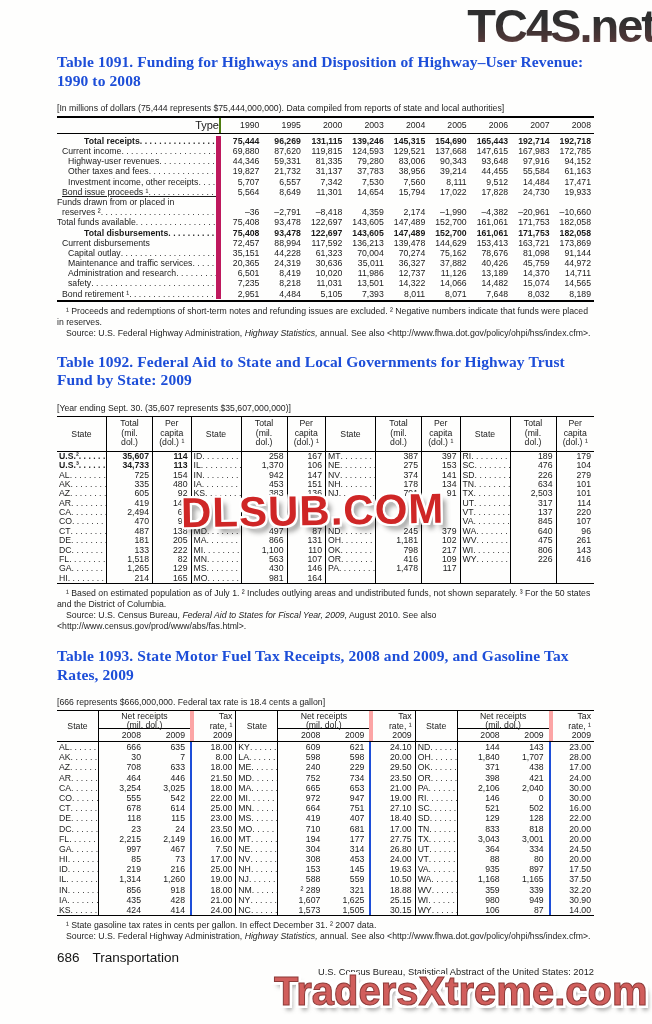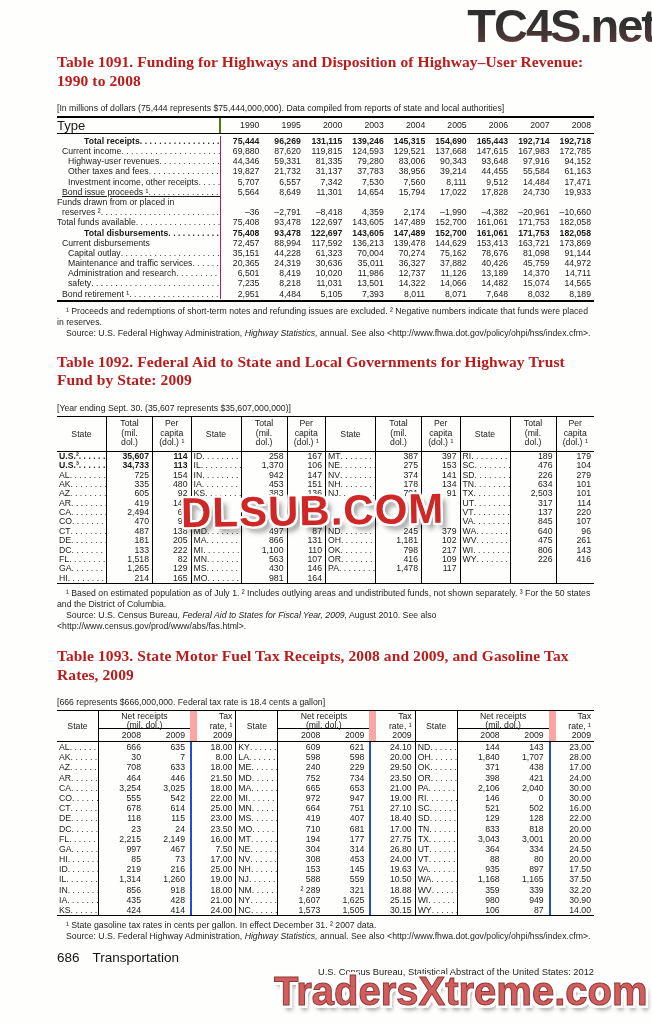--- a/index.html
+++ b/index.html
@@ -1,36 +1,36 @@
 <!DOCTYPE html>
 <html><head>
 <meta charset="utf-8">
 <style>
   html,body{margin:0;padding:0;}
   body{width:652px;height:1024px;background:#fff;font-family:"Liberation Sans",sans-serif;color:#1a1a1a;}
   .page{position:relative;width:652px;height:1024px;overflow:hidden;background:#fefefd;}
   .content{position:absolute;left:57px;top:0;width:537px;}
 
-  .tbl-title{font-family:"Liberation Serif",serif;font-weight:700;font-size:15.5px;line-height:18.5px;color:#b91c1c;letter-spacing:.1px;}
+  .tbl-title{font-family:"Liberation Serif",serif;font-weight:700;font-size:15.5px;line-height:18.5px;color:#1d4ed8;letter-spacing:.1px;}
   .t1{margin-top:53px;}
   .t2{margin-top:14px;}
   .t3{margin-top:15px;}
   .note{font-size:8.7px;margin-top:2px;color:#1d1d1d;}
 
   .leader{flex:1;overflow:hidden;white-space:nowrap;color:#2a2a2a;}
   .leader::before{content:" . . . . . . . . . . . . . . . . . . . . . . . . . . . . . . . . . . . . . . . . .";}
 
   
   .t91{margin-top:3px;border-top:2px solid #000;border-bottom:2px solid #000;}
   .t91-hrow{display:grid;grid-template-columns:164px repeat(9,1fr);border-bottom:1px solid #000;height:15px;}
-  .t91-type{text-align:left;font-size:13px;line-height:15px;border-right:2px solid #4d7c0f;}
+  .t91-type{text-align:right;font-size:11px;line-height:15px;border-right:2px solid #4d7c0f;}
   .t91-year{text-align:right;padding-right:3px;font-size:8.7px;line-height:15px;}
   .t91-body{padding:2px 0 1px 0;}
   .t91-row{display:grid;grid-template-columns:164px repeat(9,1fr);height:10.2px;line-height:10.2px;font-size:8.7px;}
-  .t91-row .lbl{display:flex;border-right:1px solid #be185d;overflow:hidden;}
+  .t91-row .lbl{display:flex;border-right:5px solid #be185d;overflow:hidden;}
   .t91-row .txt{white-space:nowrap;}
   .t91-row .num{text-align:right;padding-right:3px;}
   .t91-row.bold{font-weight:700;}
 
   
   .fnblock{margin-top:4px;font-size:8.7px;line-height:11px;color:#1d1d1d;}
   .fn,.src{text-indent:9px;overflow-wrap:anywhere;}
 
   
   .t92{margin-top:3px;border-top:1.5px solid #000;border-bottom:1.5px solid #000;display:flex;}
@@ -48,21 +48,21 @@
 
   
   .t93{margin-top:3px;border-top:1.5px solid #000;border-bottom:1.5px solid #000;display:flex;}
   .t93-group{flex:1;min-width:0;}
   .t93-group + .t93-group{border-left:1.5px solid #000;}
   .t93-ghead{display:grid;grid-template-columns:42px 47px 44px 1fr;grid-template-rows:18px 12px;border-bottom:1px solid #000;font-size:8.7px;}
   .gh93-state{grid-row:1/3;grid-column:1;display:flex;align-items:center;justify-content:center;border-right:1px solid #000;}
   .gh93-net{grid-row:1;grid-column:2/4;text-align:center;line-height:8.8px;padding-top:1px;border-bottom:1px solid #000;}
   .gh93-y1{grid-row:2;grid-column:2;text-align:right;padding-right:5px;line-height:12px;}
   .gh93-y2{grid-row:2;grid-column:3;text-align:right;padding-right:5px;line-height:12px;}
-  .gh93-rate{grid-row:1/3;grid-column:4;border-left:7px solid #fca5a5;text-align:right;padding:1px 3px 0 0;line-height:9.5px;}
+  .gh93-rate{grid-row:1/3;grid-column:4;border-left:4px solid #fca5a5;text-align:right;padding:1px 3px 0 0;line-height:9.5px;}
   .t93-row{display:grid;grid-template-columns:42px 47px 44px 1fr;height:10.2px;line-height:10.2px;font-size:8.7px;}
   .t93-row .st{display:flex;padding-left:2px;border-right:1px solid #000;overflow:hidden;}
   .t93-row .num{text-align:right;padding-right:5px;}
   .t93-row .rate{border-left:2px solid #1d4ed8;text-align:right;padding-right:3px;}
 
   
   .footer-left{position:absolute;left:57px;top:950px;font-size:13.5px;color:#141414;}
   .footer-left .sec{margin-left:13px;}
   .footer-right{position:absolute;right:58px;top:967px;font-size:9.3px;color:#1d1d1d;}
 

